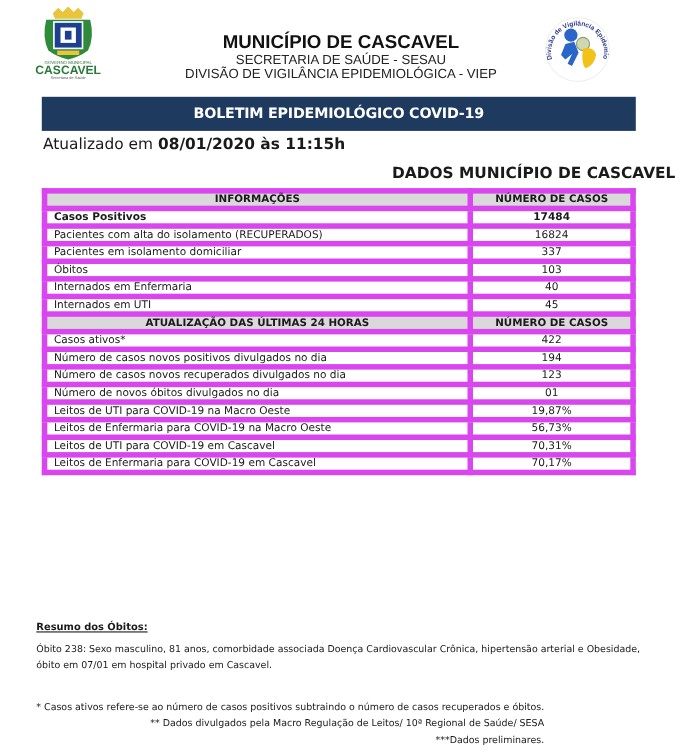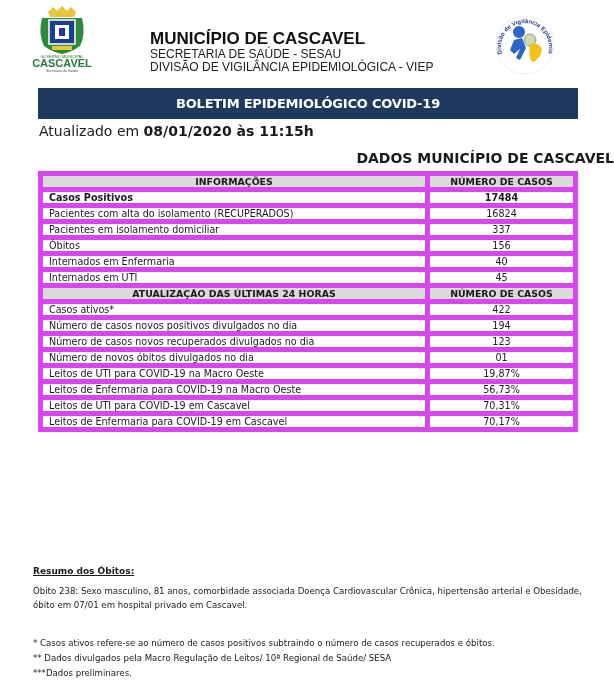--- a/index.html
+++ b/index.html
@@ -2,21 +2,21 @@
 <html><head>
   <meta charset="utf-8">
   <style>
     * { box-sizing: border-box; margin: 0; padding: 0; }
     html, body { width: 614px; height: 685px; background: #ffffff; overflow: hidden; }
     body { position: relative; font-family: "Liberation Sans", sans-serif; color: #1a1a1a; }
 
     .logo-left { position: absolute; left: 22px; top: 6px; width: 80px; height: 66px; }
     .logo-right { position: absolute; left: 492px; top: 14px; width: 66px; height: 62px; }
 
-    .hdr { position: absolute; left: 150px; top: 30px; width: 320px; }
+    .hdr { position: absolute; left: 150px; top: 30px; width: 320px; text-align: center; }
     .hdr .t1 { font-weight: bold; font-size: 17px; line-height: 18px; color: #111; }
     .hdr .t2 { font-size: 12px; line-height: 13px; color: #222; }
 
     .banner { position: absolute; left: 38px; top: 88px; width: 540px; height: 31px;
       background: #1f3a5f; color: #fff; font-family: "DejaVu Sans", sans-serif; font-weight: bold;
       font-size: 13px; text-align: center; line-height: 31px; letter-spacing: -0.2px; }
 
     .updated { position: absolute; left: 39px; top: 123px; font-size: 14px; font-family: "DejaVu Sans", sans-serif; }
     .updated b { font-weight: bold; }
 
@@ -28,21 +28,21 @@
     table.data td { border: 5px solid #d946ef; height: 16px; padding: 0 6px; vertical-align: middle; }
     table.data td.val { width: 148px; text-align: center; }
     table.data tr.head td { background: #d9d9d9; font-weight: bold; text-align: center; font-size: 9.4px; }
     table.data tr.bold td { font-weight: bold; }
 
     .resumo-title { position: absolute; left: 33px; top: 566px; font-family: "DejaVu Sans", sans-serif;
       font-weight: bold; font-size: 9px; text-decoration: underline; }
     .resumo-text { position: absolute; left: 33px; top: 585px; width: 560px; font-family: "DejaVu Sans", sans-serif;
       font-size: 8.6px; line-height: 13.5px; }
 
-    .notes { position: absolute; left: 33px; top: 636px; font-family: "DejaVu Sans", sans-serif; font-size: 8.6px; line-height: 15px; }
+    .notes { position: absolute; left: 33px; top: 636px; font-family: "DejaVu Sans", sans-serif; font-size: 8.6px; line-height: 15px; text-align: right; }
   </style>
 </head>
 <body>
 
 <div class="logo-left">
   <svg width="80" height="66" viewBox="0 0 80 66">
     <path d="M26 6 L31 1 L35 5 L40 0 L45 5 L49 1 L54 6 L52 11 L28 11 Z" fill="#e8c53a"></path>
     <path d="M20 12 Q16 28 22 40 Q30 46 40 48 Q50 46 58 40 Q64 28 60 12 Z" fill="#2f8a3a"></path>
     <rect x="27" y="14" width="26" height="24" fill="#1c3f8f" stroke="#ffffff" stroke-width="1.5"></rect>
     <rect x="33" y="19" width="14" height="14" fill="#ffffff"></rect>
@@ -94,21 +94,21 @@
     <tr>
       <td>Pacientes com alta do isolamento (RECUPERADOS)</td>
       <td class="val">16824</td>
     </tr>
     <tr>
       <td>Pacientes em isolamento domiciliar</td>
       <td class="val">337</td>
     </tr>
     <tr>
       <td>Óbitos</td>
-      <td class="val">156</td>
+      <td class="val">103</td>
     </tr>
     <tr>
       <td>Internados em Enfermaria</td>
       <td class="val">40</td>
     </tr>
     <tr>
       <td>Internados em UTI</td>
       <td class="val">45</td>
     </tr>
 

